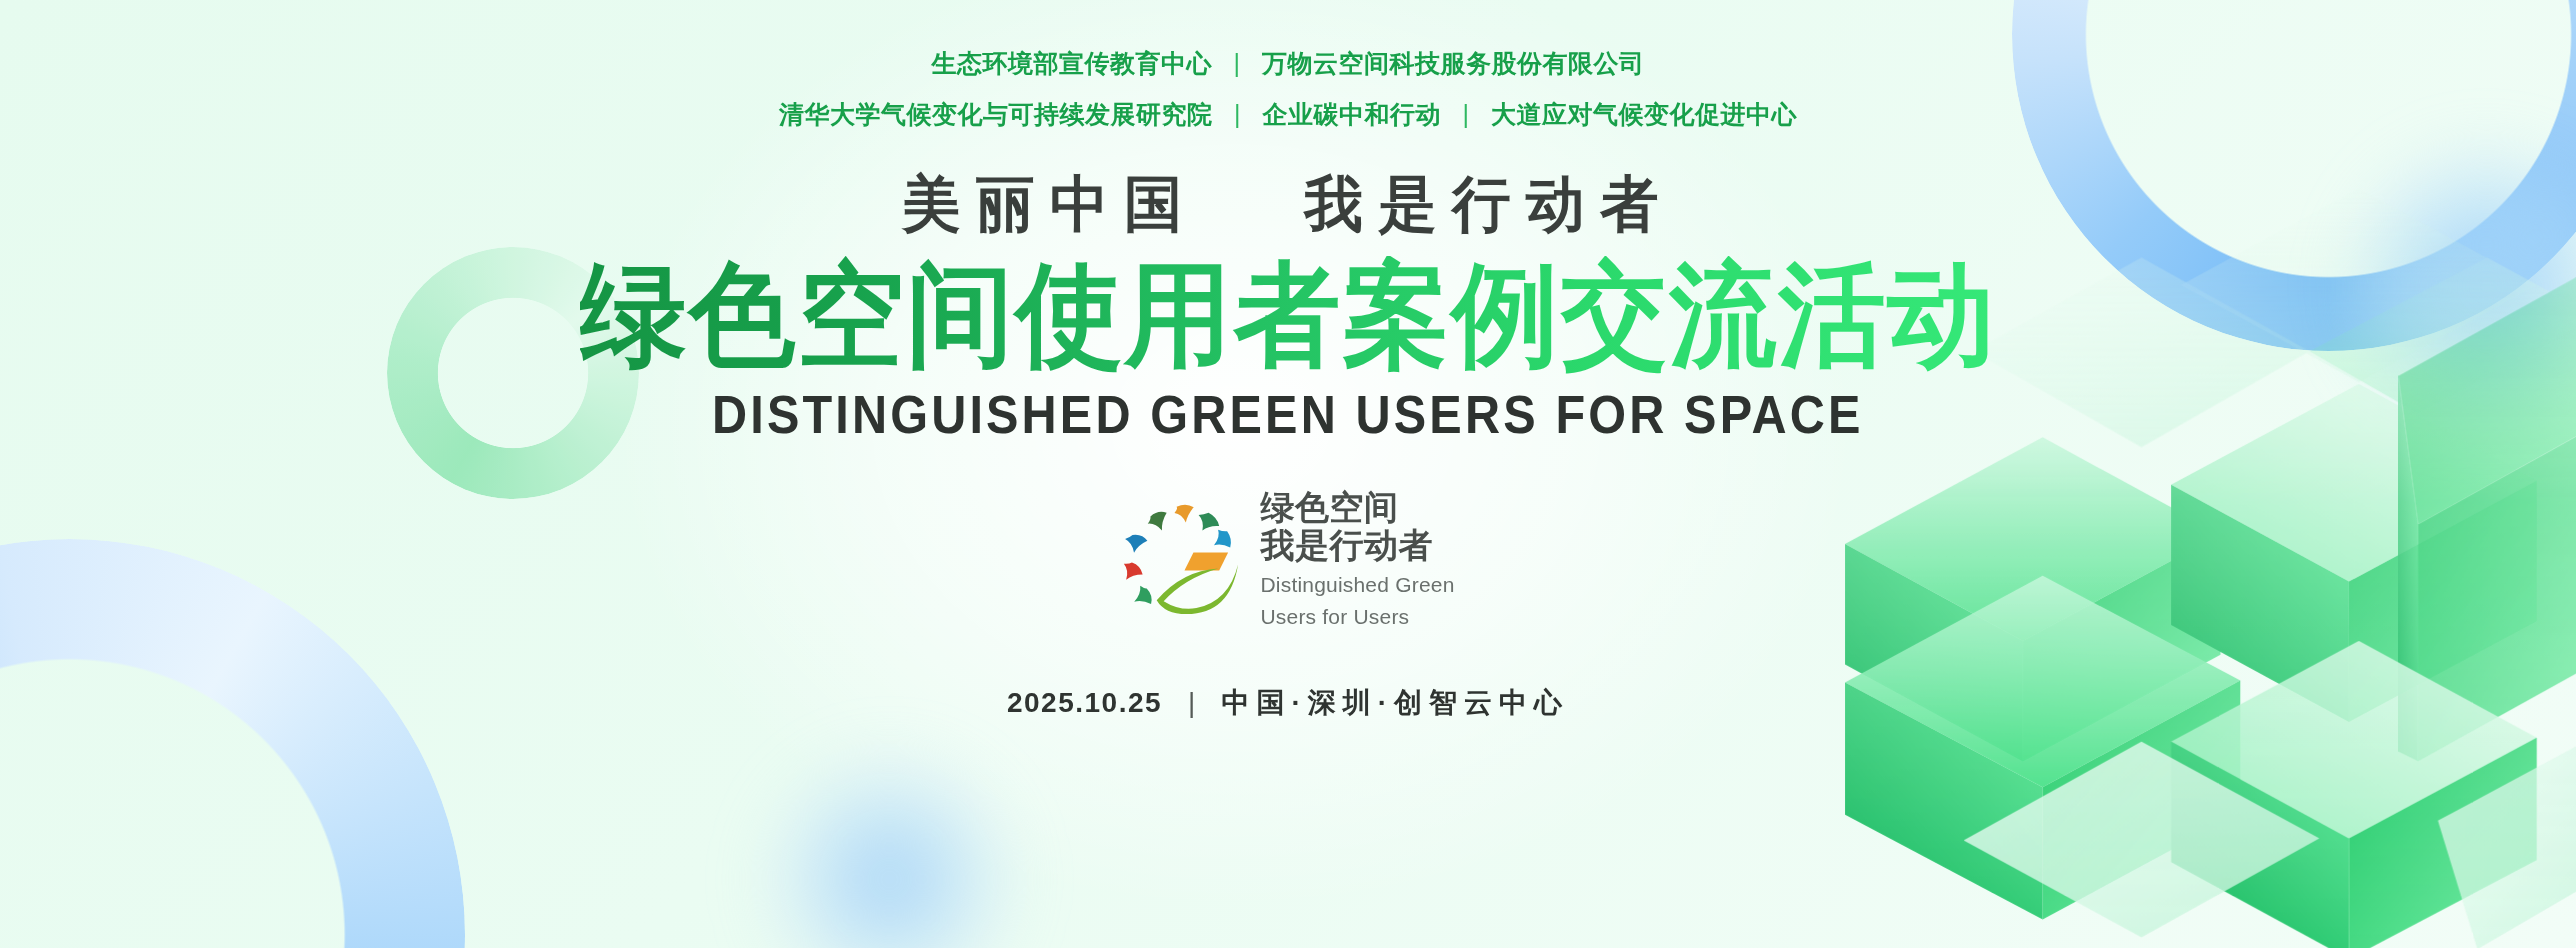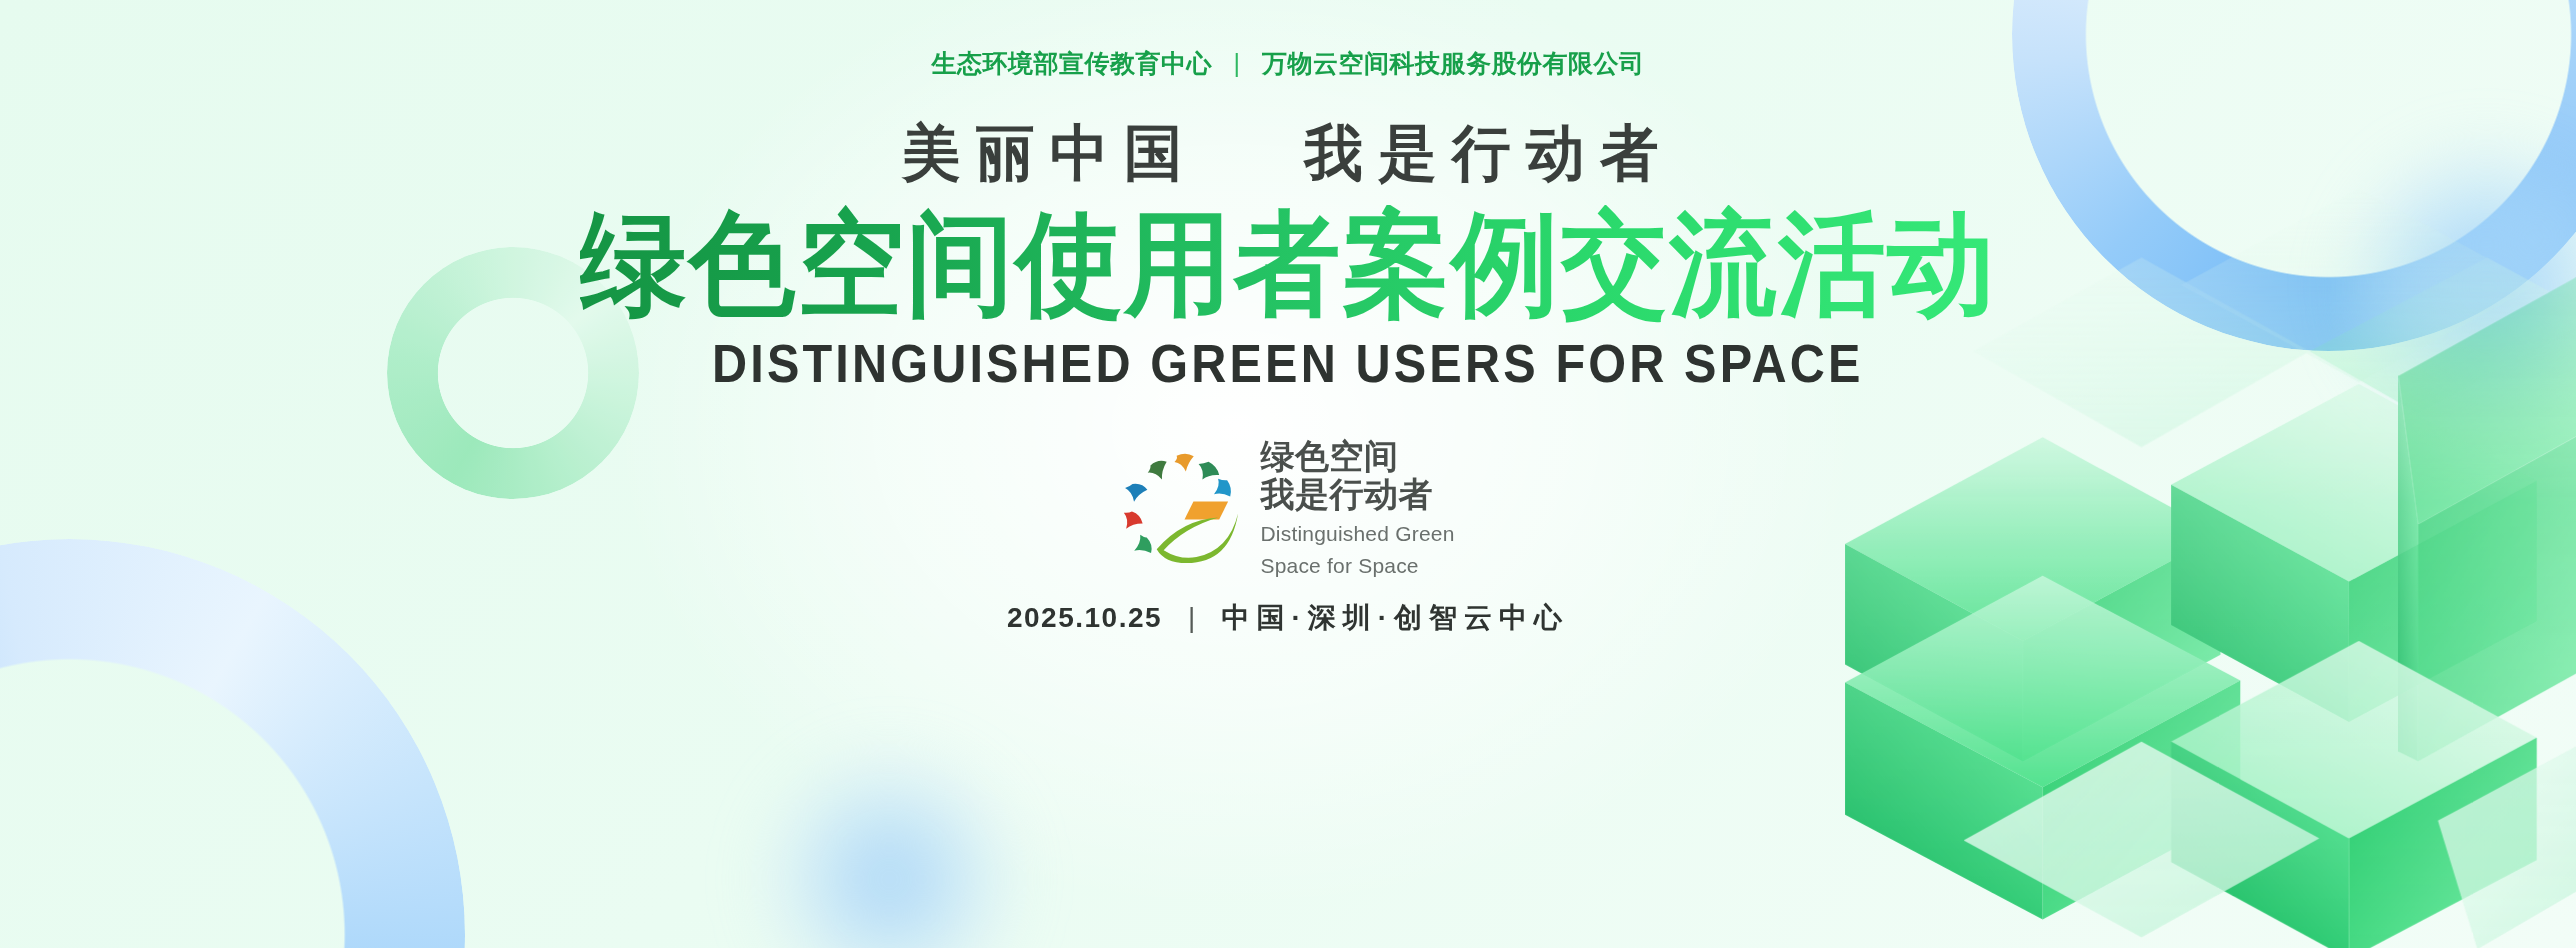--- a/index.html
+++ b/index.html
@@ -137,21 +137,21 @@
   }
   .logo-en {
     color:#6a706d;
     font-size:21px; font-weight:400;
     line-height:1.16; letter-spacing:0.2px;
     white-space:nowrap;
     margin-top:8px;
   }
 
   #footer {
-    margin-top:26px;
+    margin-top:60px;
     display:flex; align-items:center;
     color:#2f3431;
     font-size:28px; font-weight:700;
     white-space:nowrap;
     line-height:1;
   }
   #footer-date { letter-spacing:1.5px; }
   #footer-sep { padding:0 26px; color:#555b57; font-weight:400; }
   #footer-place { letter-spacing:7px; }
 </style>
@@ -232,20 +232,27 @@
   </div>
 
   <div id="content">
 
     <div class="org-line" id="org1">
       <span>生态环境部宣传教育中心</span>
       <span class="sep">|</span>
       <span>万物云空间科技服务股份有限公司</span>
     </div>
 
+    <div class="org-line" id="org2">
+      <span>清华大学气候变化与可持续发展研究院</span>
+      <span class="sep">|</span>
+      <span>企业碳中和行动</span>
+      <span class="sep">|</span>
+      <span>大道应对气候变化促进中心</span>
+    </div>
 
     <div id="slogan">
       <span>美丽中国</span>
       <span class="gap"></span>
       <span>我是行动者</span>
     </div>
 
     <div id="maintitle">绿色空间使用者案例交流活动</div>
 
     <div id="entitle">DISTINGUISHED GREEN USERS FOR SPACE</div>
@@ -268,21 +275,21 @@
 
             <path d="M118 68 q-8 50 -52 50 q-22 0 -30 -14 q26 -30 62 -32 q-34 10 -55 33 q16 10 33 7 q33 -7 42 -44 z" fill="#7cb82f"></path>
           </g>
         </svg>
       </div>
 
       <div id="logo-text">
         <div class="logo-cn">绿色空间</div>
         <div class="logo-cn">我是行动者</div>
         <div class="logo-en">Distinguished Green</div>
-        <div class="logo-en">Space for Space</div>
+        <div class="logo-en">Users for Users</div>
       </div>
     </div>
 
     <div id="footer">
       <span id="footer-date">2025.10.25</span>
       <span id="footer-sep">|</span>
       <span id="footer-place">中国·深圳·创智云中心</span>
     </div>
 
   </div>

